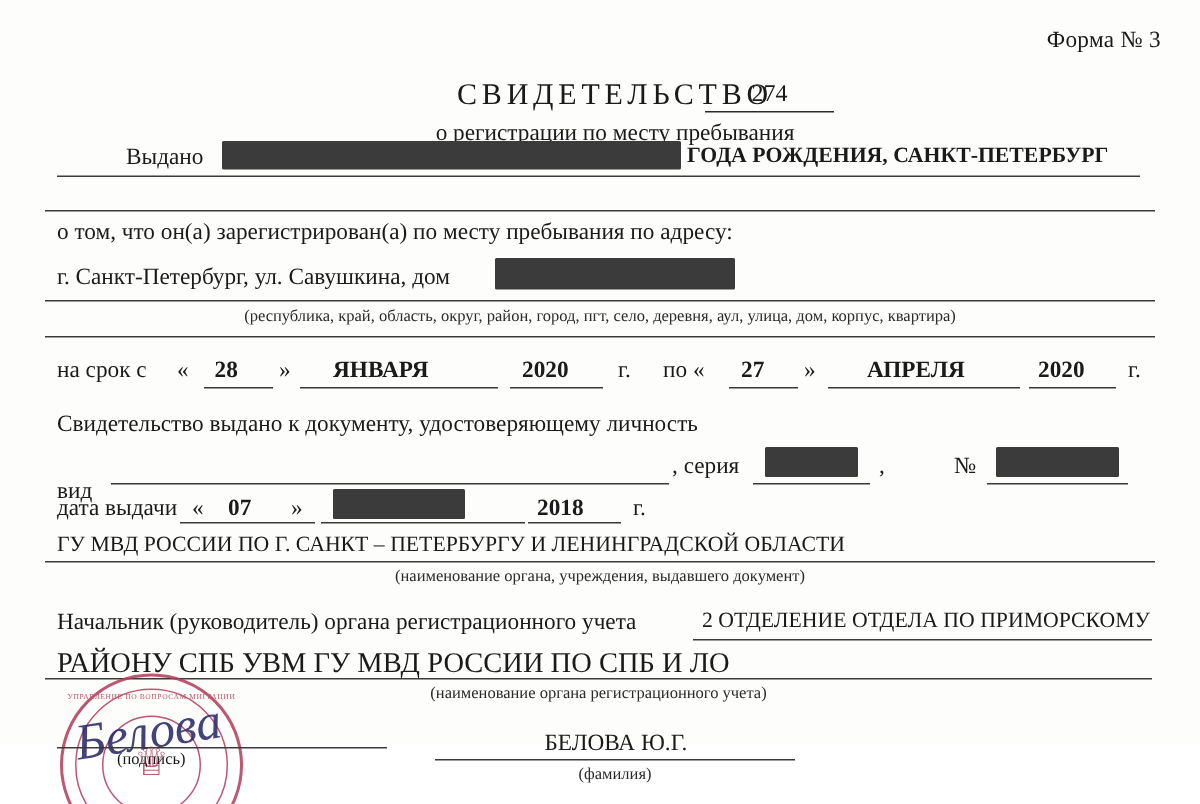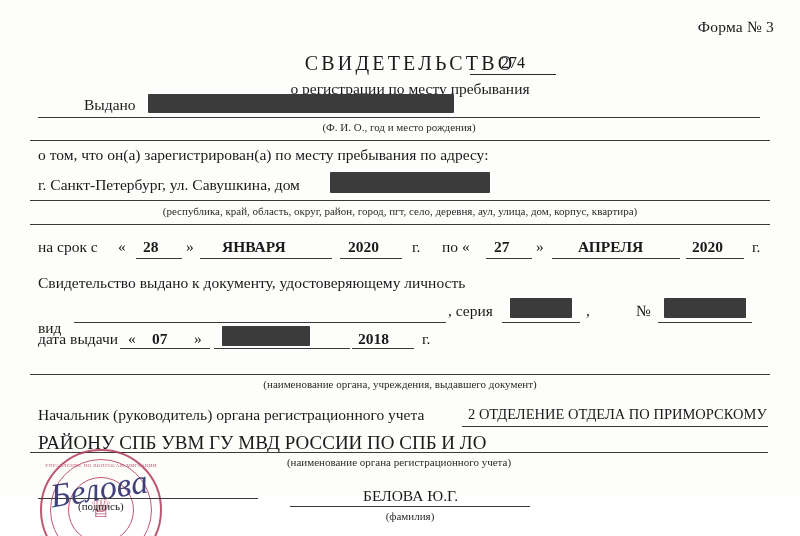--- a/index.html
+++ b/index.html
@@ -149,23 +149,23 @@
 
   <div class="abs form-no">Форма № 3</div>
 
   <div class="title-wrap" style="font-size:20px;letter-spacing:3.2px;">СВИДЕТЕЛЬСТВО</div>
   <div class="cert-number">274</div>
   <div class="cert-number-line"></div>
   <div class="subtitle">о регистрации по месту пребывания</div>
 
   <div class="row-label" style="left:84px; top:96px;">Выдано</div>
   <div class="redact" style="left:148px; top:94px; width:306px; height:19px;"></div>
+  <div class="row-label bold-val" style="left:458px; top:96px; font-size:14.5px;">ГОДА РОЖДЕНИЯ, САНКТ-ПЕТЕРБУРГ</div>
   <div class="rule" style="left:38px; top:117px; width:722px;"></div>
 
-  <div class="abs small-caption" style="left:38px; top:121px; width:722px;">(Ф. И. О., год и место рождения)</div>
 
   <div class="rule" style="left:30px; top:140px; width:740px;"></div>
 
   <div class="row-label" style="left:38px; top:176px;">г. Санкт-Петербург, ул. Савушкина, дом</div>
 
   <div class="row-label" style="left:38px; top:146px;">о том, что он(а) зарегистрирован(а) по месту пребывания по адресу:</div>
   <div class="redact" style="left:330px; top:172px; width:160px; height:21px;"></div>
   <div class="rule" style="left:30px; top:200px; width:740px;"></div>
 
   <div class="abs small-caption" style="left:30px; top:205px; width:740px;">(республика, край, область, округ, район, город, пгт, село, деревня, аул, улица, дом, корпус, квартира)</div>
@@ -208,20 +208,21 @@
   <div class="row-label" style="left:128px; top:330px;">«</div>
   <div class="row-label bold-val" style="left:152px; top:330px;">07</div>
   <div class="row-label" style="left:194px; top:330px;">»</div>
   <div class="rule" style="left:120px; top:348px; width:90px;"></div>
   <div class="redact" style="left:222px; top:326px; width:88px; height:20px;"></div>
   <div class="rule" style="left:214px; top:348px; width:136px;"></div>
   <div class="row-label bold-val" style="left:358px; top:330px;">2018</div>
   <div class="rule" style="left:352px; top:348px; width:62px;"></div>
   <div class="row-label" style="left:422px; top:330px;">г.</div>
 
+  <div class="row-label" style="left:38px; top:355px; font-size:14.5px;">ГУ  МВД  РОССИИ  ПО  Г. САНКТ – ПЕТЕРБУРГУ  И  ЛЕНИНГРАДСКОЙ ОБЛАСТИ</div>
   <div class="rule" style="left:30px; top:374px; width:740px;"></div>
   <div class="abs small-caption" style="left:30px; top:378px; width:740px;">(наименование органа, учреждения, выдавшего документ)</div>
 
   <div class="row-label" style="left:38px; top:406px;">Начальник (руководитель) органа регистрационного учета</div>
   <div class="row-label" style="left:468px; top:406px; font-size:14.5px;">2 ОТДЕЛЕНИЕ ОТДЕЛА  ПО ПРИМОРСКОМУ</div>
   <div class="rule" style="left:462px; top:426px; width:306px;"></div>
 
   <div class="row-label" style="left:38px; top:432px; font-size:19px;">РАЙОНУ СПБ УВМ  ГУ  МВД  РОССИИ  ПО СПБ  И  ЛО</div>
   <div class="rule" style="left:30px; top:452px; width:738px;"></div>
   <div class="abs small-caption" style="left:30px; top:456px; width:738px;">(наименование органа регистрационного учета)</div>

